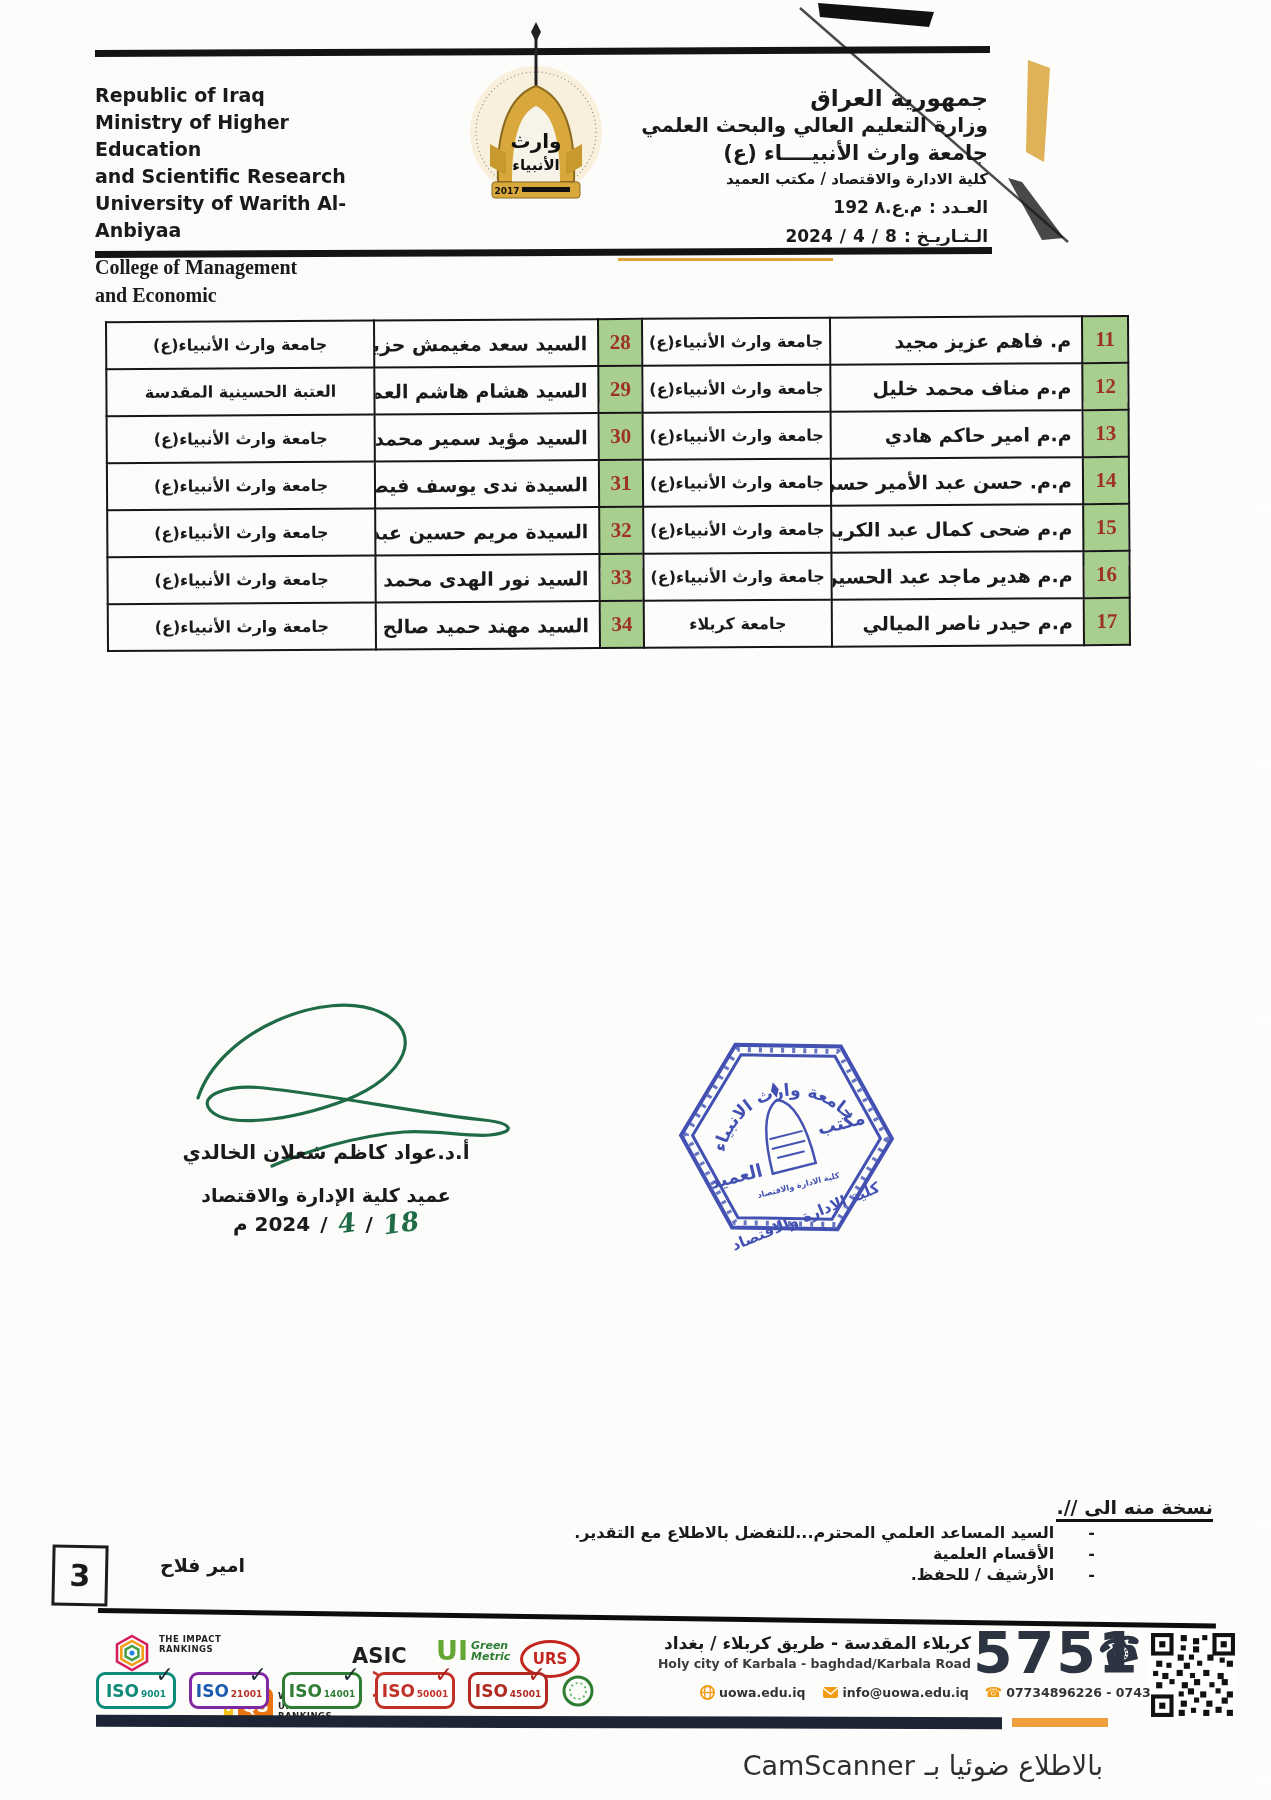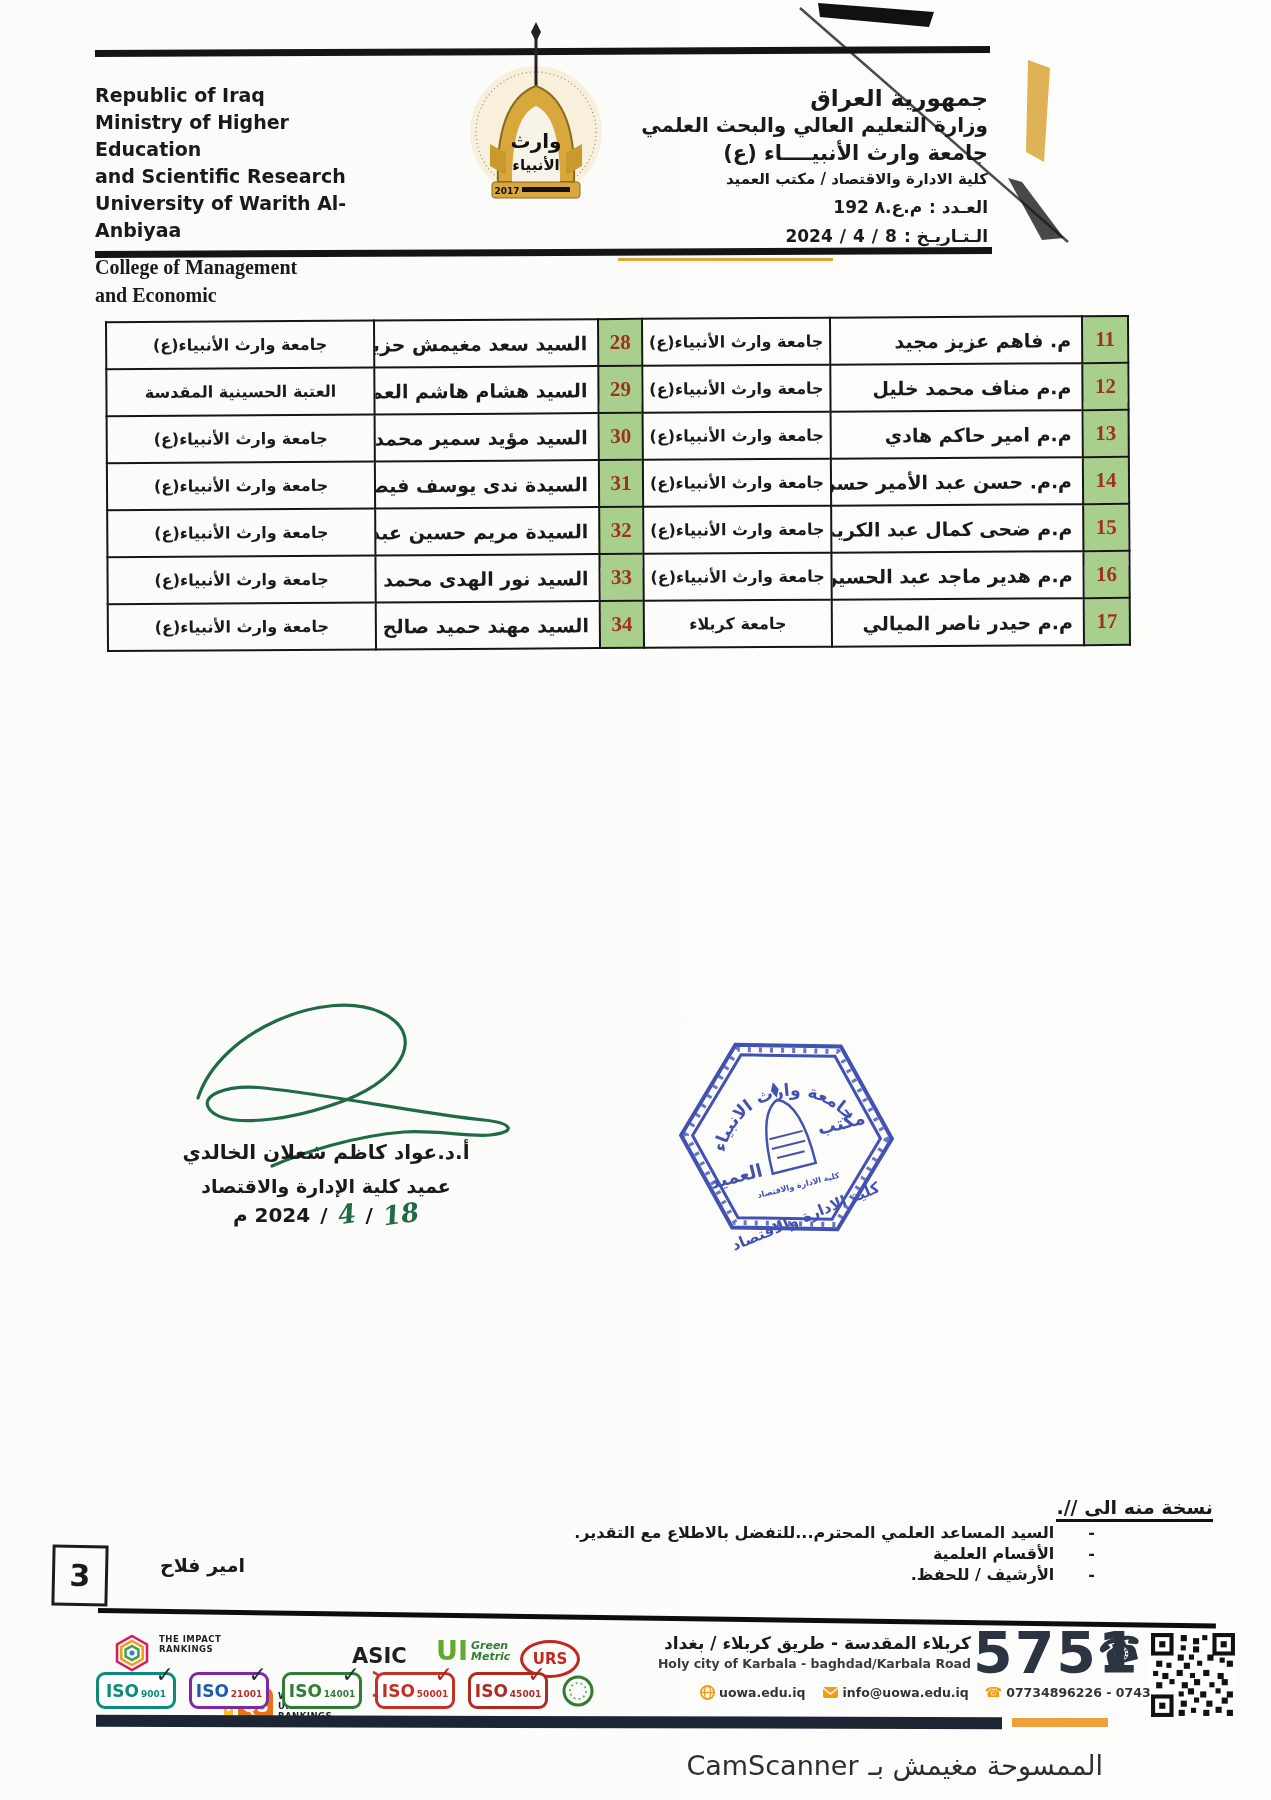--- a/index.html
+++ b/index.html
@@ -30,21 +30,21 @@
   .roster td{border:2px solid #161616;height:47px;box-sizing:border-box;overflow:hidden;white-space:nowrap;}
   .roster .num{background:#a8cf8d;color:#9e3222;font-family:"Liberation Serif",serif;
                font-size:21px;font-weight:bold;text-align:center;}
   .roster .name{font-size:19px;font-weight:bold;text-align:right;padding:0 10px 0 4px;}
   .roster .aff{font-size:16px;font-weight:bold;text-align:center;padding:0 2px;}
 
   
   .sig-svg{left:168px;top:972px;width:360px;height:208px;}
   .sig-block{left:176px;top:1140px;width:300px;text-align:center;direction:rtl;}
   .sig-name{font-size:20px;font-weight:bold;}
-  .sig-title{font-size:19px;font-weight:bold;margin-top:11px;}
+  .sig-title{font-size:19px;font-weight:bold;margin-top:20px;}
   .sig-date{margin-top:6px;font-size:20px;font-weight:bold;display:flex;direction:rtl;justify-content:center;gap:10px;}
   .hand{color:#1e6b45;font-size:26px;font-family:"DejaVu Serif",serif;font-style:italic;
         display:inline-block;transform:rotate(-8deg);line-height:22px;}
 
   
   .stamp{left:664px;top:1016px;width:245px;height:242px;transform:rotate(-14deg);opacity:.93;}
 
   
   .copies{right:58px;top:1496px;width:660px;direction:rtl;text-align:right;}
   .copies-title{display:inline-block;font-size:19px;font-weight:bold;border-bottom:3px solid #111;padding-bottom:1px;}
@@ -440,17 +440,17 @@
         <rect x="70" y="64" width="6" height="6"></rect>
       <rect x="28" y="76" width="6" height="6"></rect>
         <rect x="40" y="74" width="5" height="5"></rect>
         <rect x="52" y="76" width="6" height="6"></rect>
         <rect x="64" y="73" width="6" height="6"></rect>
         <rect x="75" y="76" width="6" height="6"></rect>
     </g>
   </svg>
 
   <div class="abs camline">
-    <span>الممسوحة مغيمش بـ</span>
+    <span>بالاطلاع ضوئيا بـ</span>
     <span dir="ltr">CamScanner</span>
   </div>
 
 </div>
 
 </body></html>

